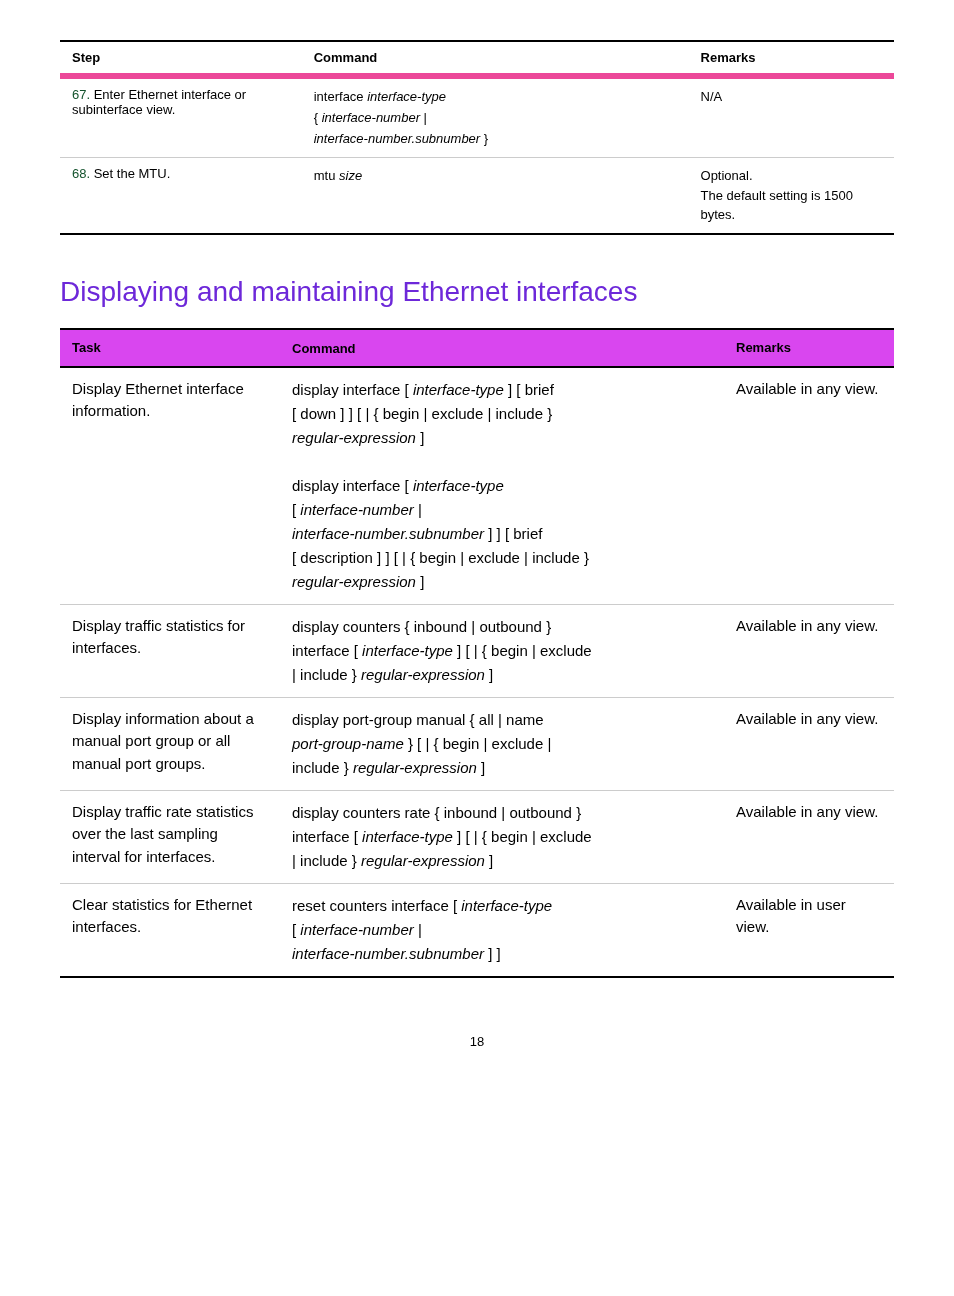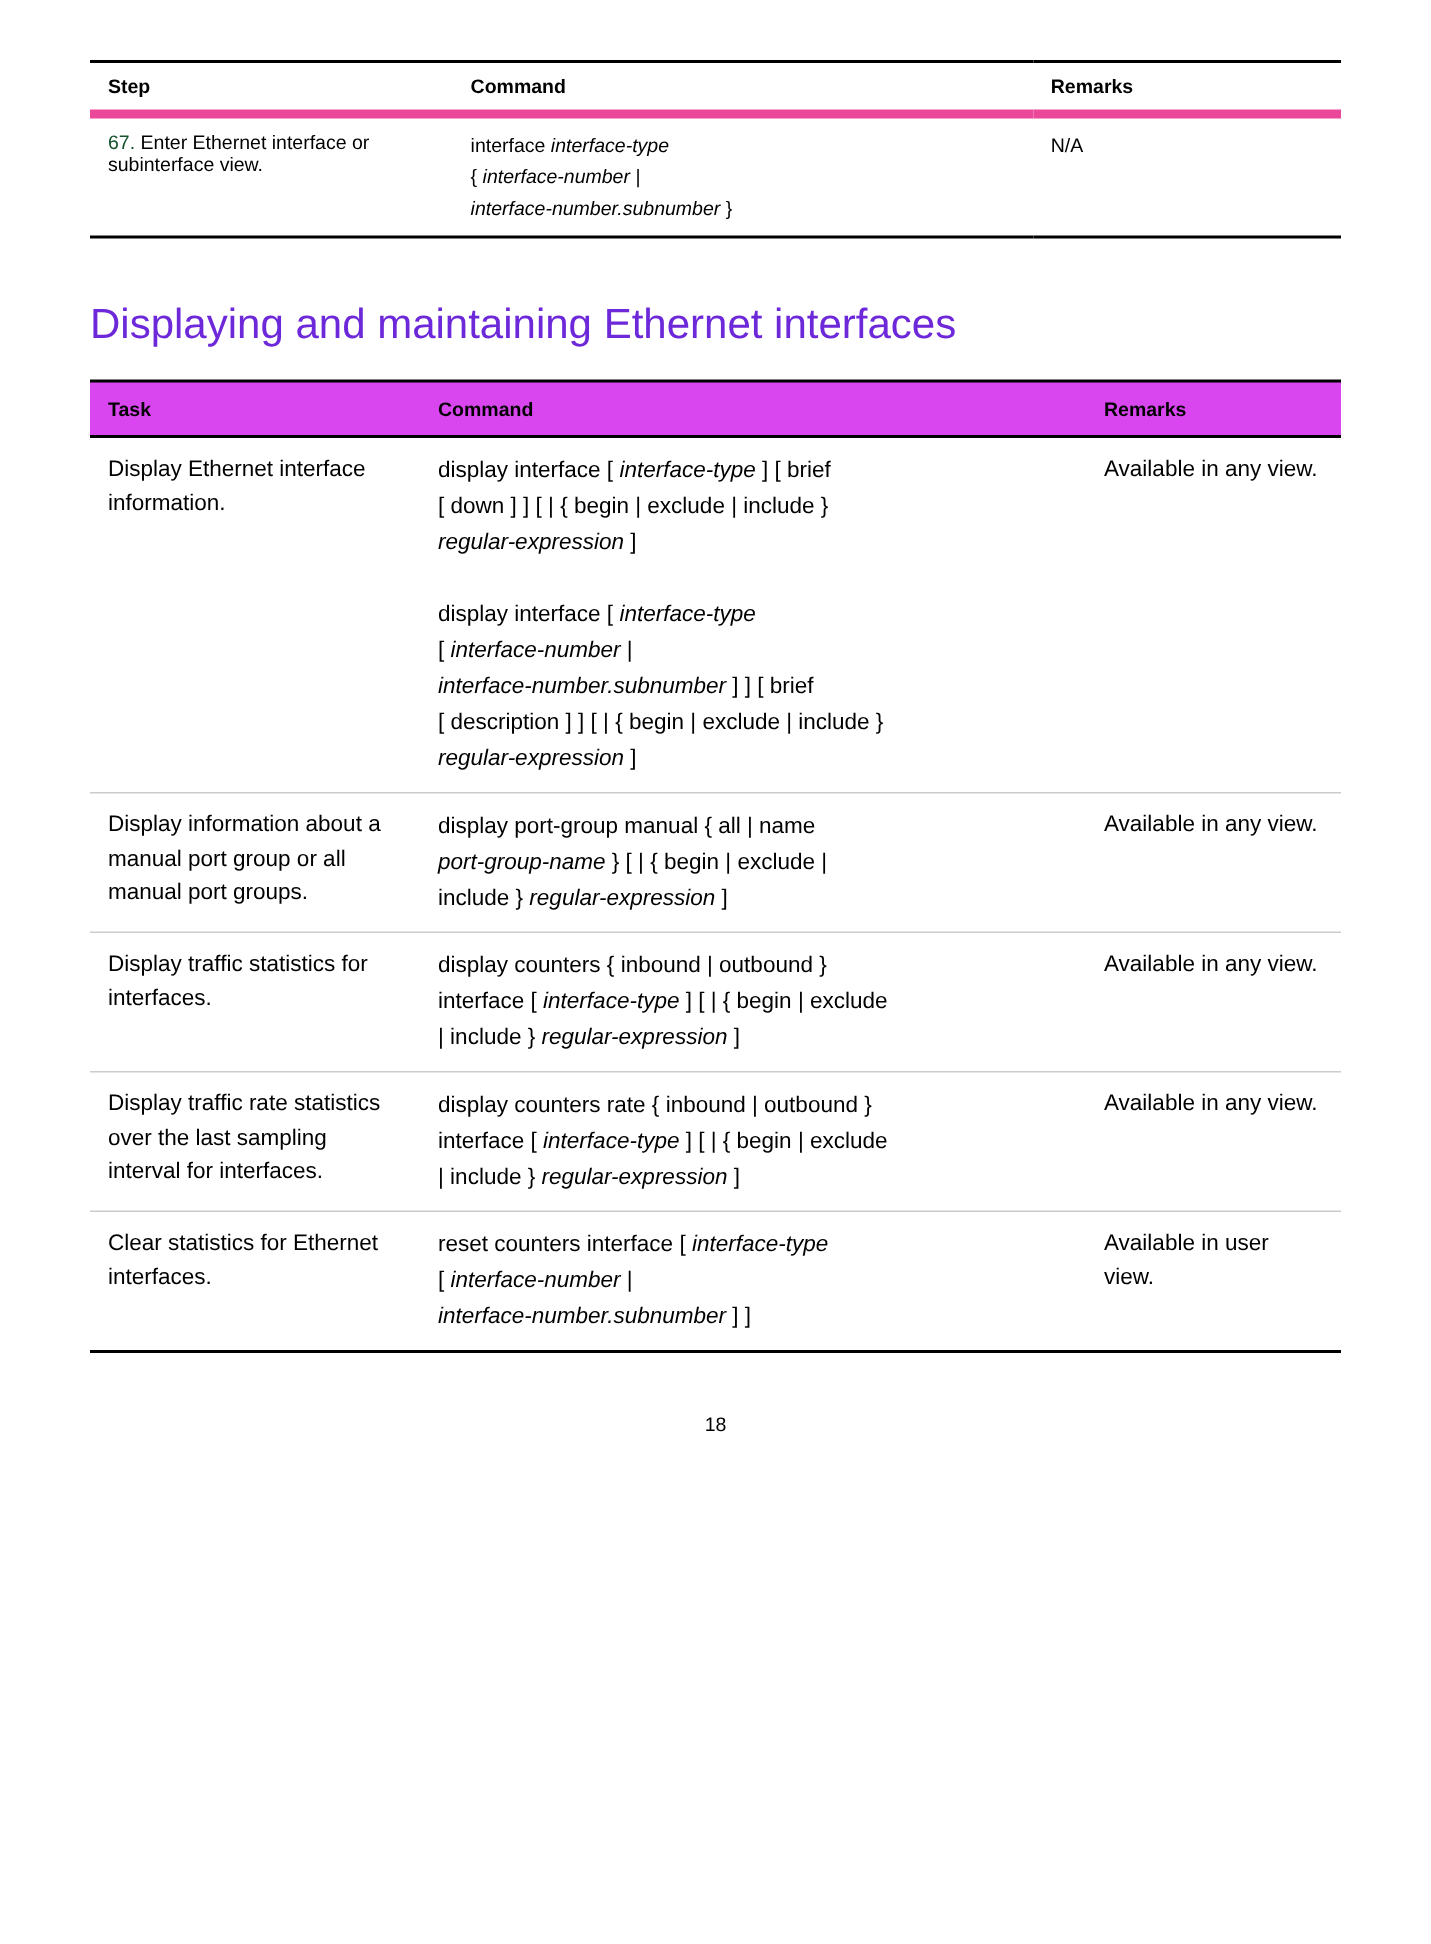--- a/index.html
+++ b/index.html
@@ -113,21 +113,21 @@
 
     .remarks-cell {
       font-size: 13px;
       line-height: 1.5;
       width: 170px;
     }
 
     
     .page-num {
       text-align: center;
-      margin-top: 40px;
+      margin-top: 56px;
       font-size: 13px;
       color: #000;
     }
 
     
     .step-cell {
       width: 200px;
     }
     .cmd-col {
       width: 320px;
@@ -149,20 +149,32 @@
       <td class="step-cell">
         <span class="step-num">67.</span>
         <span> Enter Ethernet interface or subinterface view.</span>
       </td>
       <td class="cmd-col cmd-cell">
         <span class="cmd-bold">interface</span> <span class="cmd-italic">interface-type</span><br>
         { <span class="cmd-italic">interface-number</span> |<br>
         <span class="cmd-italic">interface-number.subnumber</span> }
       </td>
       <td class="remarks-cell">N/A</td>
+    </tr>
+    <tr>
+      <td class="step-cell">
+        <span class="step-num">68.</span>
+        <span> Set the MTU.</span>
+      </td>
+      <td class="cmd-col cmd-cell">
+        <span class="cmd-bold">mtu</span> <span class="cmd-italic">size</span>
+      </td>
+      <td class="remarks-cell">
+        Optional.<br>The default setting is 1500 bytes.
+      </td>
     </tr>
   </tbody>
 </table>
 
 <h1 class="section-heading">Displaying and maintaining Ethernet interfaces</h1>
 
 <table class="main-table">
   <thead>
     <tr>
       <th class="task-cell">Task</th>
@@ -182,40 +194,40 @@
         <span class="cmd-bold">display interface</span> [ <span class="cmd-italic">interface-type</span><br>
         [ <span class="cmd-italic">interface-number</span> |<br>
         <span class="cmd-italic">interface-number.subnumber</span> ] ] [ <span class="cmd-bold">brief</span><br>
         [ <span class="cmd-bold">description</span> ] ] [ | { <span class="cmd-bold">begin</span> | <span class="cmd-bold">exclude</span> | <span class="cmd-bold">include</span> }<br>
         <span class="cmd-italic">regular-expression</span> ]
       </td>
       <td class="remarks-cell">Available in any view.</td>
     </tr>
 
     <tr>
+      <td class="task-cell">Display traffic statistics for interfaces.</td>
+      <td class="cmd-cell">
+        <span class="cmd-bold">display counters</span> { <span class="cmd-bold">inbound</span> | <span class="cmd-bold">outbound</span> }<br>
+        <span class="cmd-bold">interface</span> [ <span class="cmd-italic">interface-type</span> ] [ | { <span class="cmd-bold">begin</span> | <span class="cmd-bold">exclude</span><br>
+        | <span class="cmd-bold">include</span> } <span class="cmd-italic">regular-expression</span> ]
+      </td>
+      <td class="remarks-cell">Available in any view.</td>
+    </tr>
+
+    <tr>
       <td class="task-cell">Display information about a manual port group or all manual port groups.</td>
       <td class="cmd-cell">
         <span class="cmd-bold">display port-group manual</span> { <span class="cmd-bold">all</span> | <span class="cmd-bold">name</span><br>
         <span class="cmd-italic">port-group-name</span> } [ | { <span class="cmd-bold">begin</span> | <span class="cmd-bold">exclude</span> |<br>
         <span class="cmd-bold">include</span> } <span class="cmd-italic">regular-expression</span> ]
       </td>
       <td class="remarks-cell">Available in any view.</td>
     </tr>
 
     <tr>
-      <td class="task-cell">Display traffic statistics for interfaces.</td>
-      <td class="cmd-cell">
-        <span class="cmd-bold">display counters</span> { <span class="cmd-bold">inbound</span> | <span class="cmd-bold">outbound</span> }<br>
-        <span class="cmd-bold">interface</span> [ <span class="cmd-italic">interface-type</span> ] [ | { <span class="cmd-bold">begin</span> | <span class="cmd-bold">exclude</span><br>
-        | <span class="cmd-bold">include</span> } <span class="cmd-italic">regular-expression</span> ]
-      </td>
-      <td class="remarks-cell">Available in any view.</td>
-    </tr>
-
-    <tr>
       <td class="task-cell">Display traffic rate statistics over the last sampling interval for interfaces.</td>
       <td class="cmd-cell">
         <span class="cmd-bold">display counters rate</span> { <span class="cmd-bold">inbound</span> | <span class="cmd-bold">outbound</span> }<br>
         <span class="cmd-bold">interface</span> [ <span class="cmd-italic">interface-type</span> ] [ | { <span class="cmd-bold">begin</span> | <span class="cmd-bold">exclude</span><br>
         | <span class="cmd-bold">include</span> } <span class="cmd-italic">regular-expression</span> ]
       </td>
       <td class="remarks-cell">Available in any view.</td>
     </tr>
 
     <tr>

